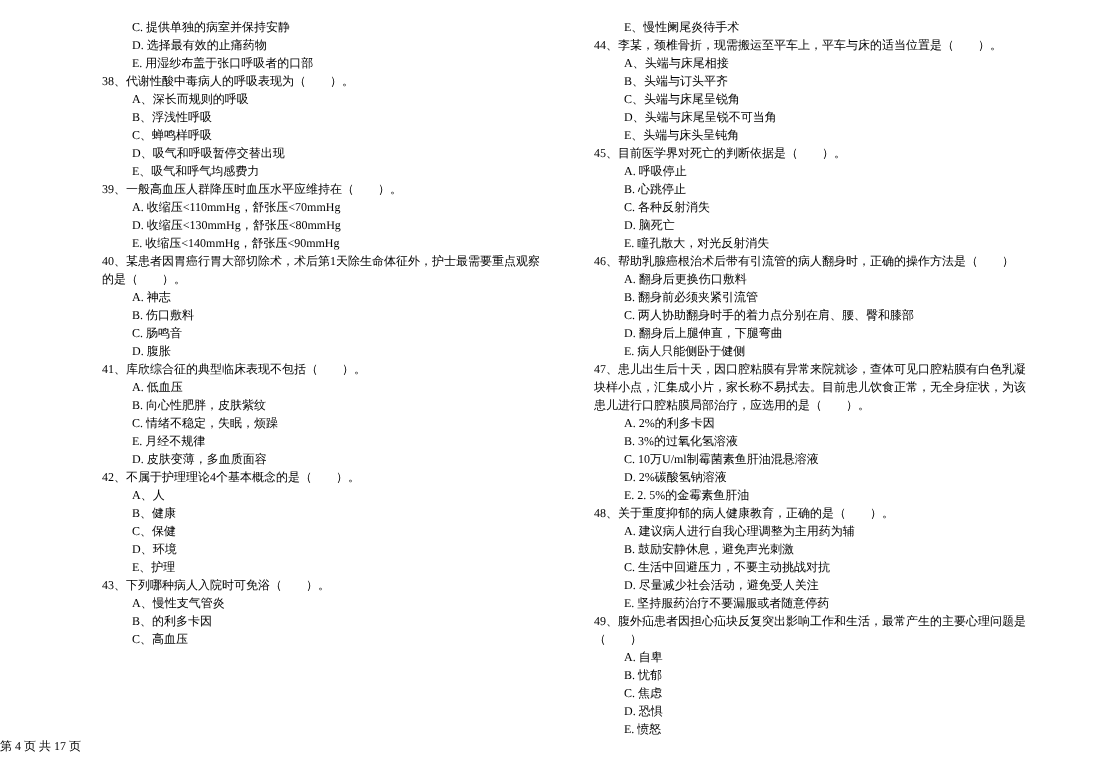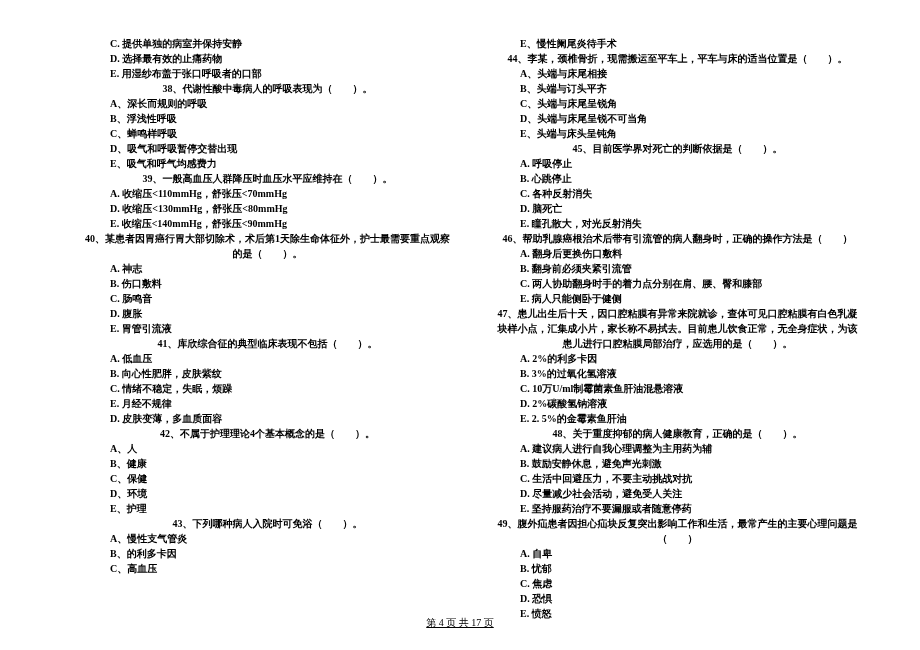--- a/index.html
+++ b/index.html
@@ -8,41 +8,37 @@
       height: 650px;
       background: #fff;
       font-family: "SimSun", "宋体", serif;
       font-size: 10px;
       line-height: 1.5;
       color: #000;
       position: relative;
     }
     .page {
       display: flex;
-      padding: 36px 50px 0 50px;
-      font-weight: bold;
+      padding: 16px 50px 0 50px;
     }
     .col {
       width: 50%;
       padding: 0 10px;
     }
     .opt {
       padding-left: 50px;
     }
     .q {
       padding-left: 25px;
-      text-align: center;
     }
     .footer {
       position: absolute;
       bottom: 20px;
       width: 100%;
-      text-align: center;
       font-size: 10px;
-      text-decoration: underline;
     }
   </style>
 </head>
 <body>
 
 <div class="page">
   <div class="col">
     <div class="opt">C. 提供单独的病室并保持安静</div>
     <div class="opt">D. 选择最有效的止痛药物</div>
     <div class="opt">E. 用湿纱布盖于张口呼吸者的口部</div>
@@ -57,21 +53,20 @@
     <div class="q">39、一般高血压人群降压时血压水平应维持在（　　）。</div>
     <div class="opt">A. 收缩压&lt;110mmHg，舒张压&lt;70mmHg</div>
     <div class="opt">D. 收缩压&lt;130mmHg，舒张压&lt;80mmHg</div>
     <div class="opt">E. 收缩压&lt;140mmHg，舒张压&lt;90mmHg</div>
 
     <div class="q">40、某患者因胃癌行胃大部切除术，术后第1天除生命体征外，护士最需要重点观察的是（　　）。</div>
     <div class="opt">A. 神志</div>
     <div class="opt">B. 伤口敷料</div>
     <div class="opt">C. 肠鸣音</div>
     <div class="opt">D. 腹胀</div>
-    <div class="opt">E. 胃管引流液</div>
 
     <div class="q">41、库欣综合征的典型临床表现不包括（　　）。</div>
     <div class="opt">A. 低血压</div>
     <div class="opt">B. 向心性肥胖，皮肤紫纹</div>
     <div class="opt">C. 情绪不稳定，失眠，烦躁</div>
     <div class="opt">E. 月经不规律</div>
     <div class="opt">D. 皮肤变薄，多血质面容</div>
 
     <div class="q">42、不属于护理理论4个基本概念的是（　　）。</div>
     <div class="opt">A、人</div>
@@ -100,20 +95,21 @@
     <div class="opt">A. 呼吸停止</div>
     <div class="opt">B. 心跳停止</div>
     <div class="opt">C. 各种反射消失</div>
     <div class="opt">D. 脑死亡</div>
     <div class="opt">E. 瞳孔散大，对光反射消失</div>
 
     <div class="q">46、帮助乳腺癌根治术后带有引流管的病人翻身时，正确的操作方法是（　　）</div>
     <div class="opt">A. 翻身后更换伤口敷料</div>
     <div class="opt">B. 翻身前必须夹紧引流管</div>
     <div class="opt">C. 两人协助翻身时手的着力点分别在肩、腰、臀和膝部</div>
+    <div class="opt">D. 翻身后上腿伸直，下腿弯曲</div>
     <div class="opt">E. 病人只能侧卧于健侧</div>
 
     <div class="q">47、患儿出生后十天，因口腔粘膜有异常来院就诊，查体可见口腔粘膜有白色乳凝块样小点，汇集成小片，家长称不易拭去。目前患儿饮食正常，无全身症状，为该患儿进行口腔粘膜局部治疗，应选用的是（　　）。</div>
     <div class="opt">A. 2%的利多卡因</div>
     <div class="opt">B. 3%的过氧化氢溶液</div>
     <div class="opt">C. 10万U/ml制霉菌素鱼肝油混悬溶液</div>
     <div class="opt">D. 2%碳酸氢钠溶液</div>
     <div class="opt">E. 2. 5%的金霉素鱼肝油</div>
 
     <div class="q">48、关于重度抑郁的病人健康教育，正确的是（　　）。</div>

